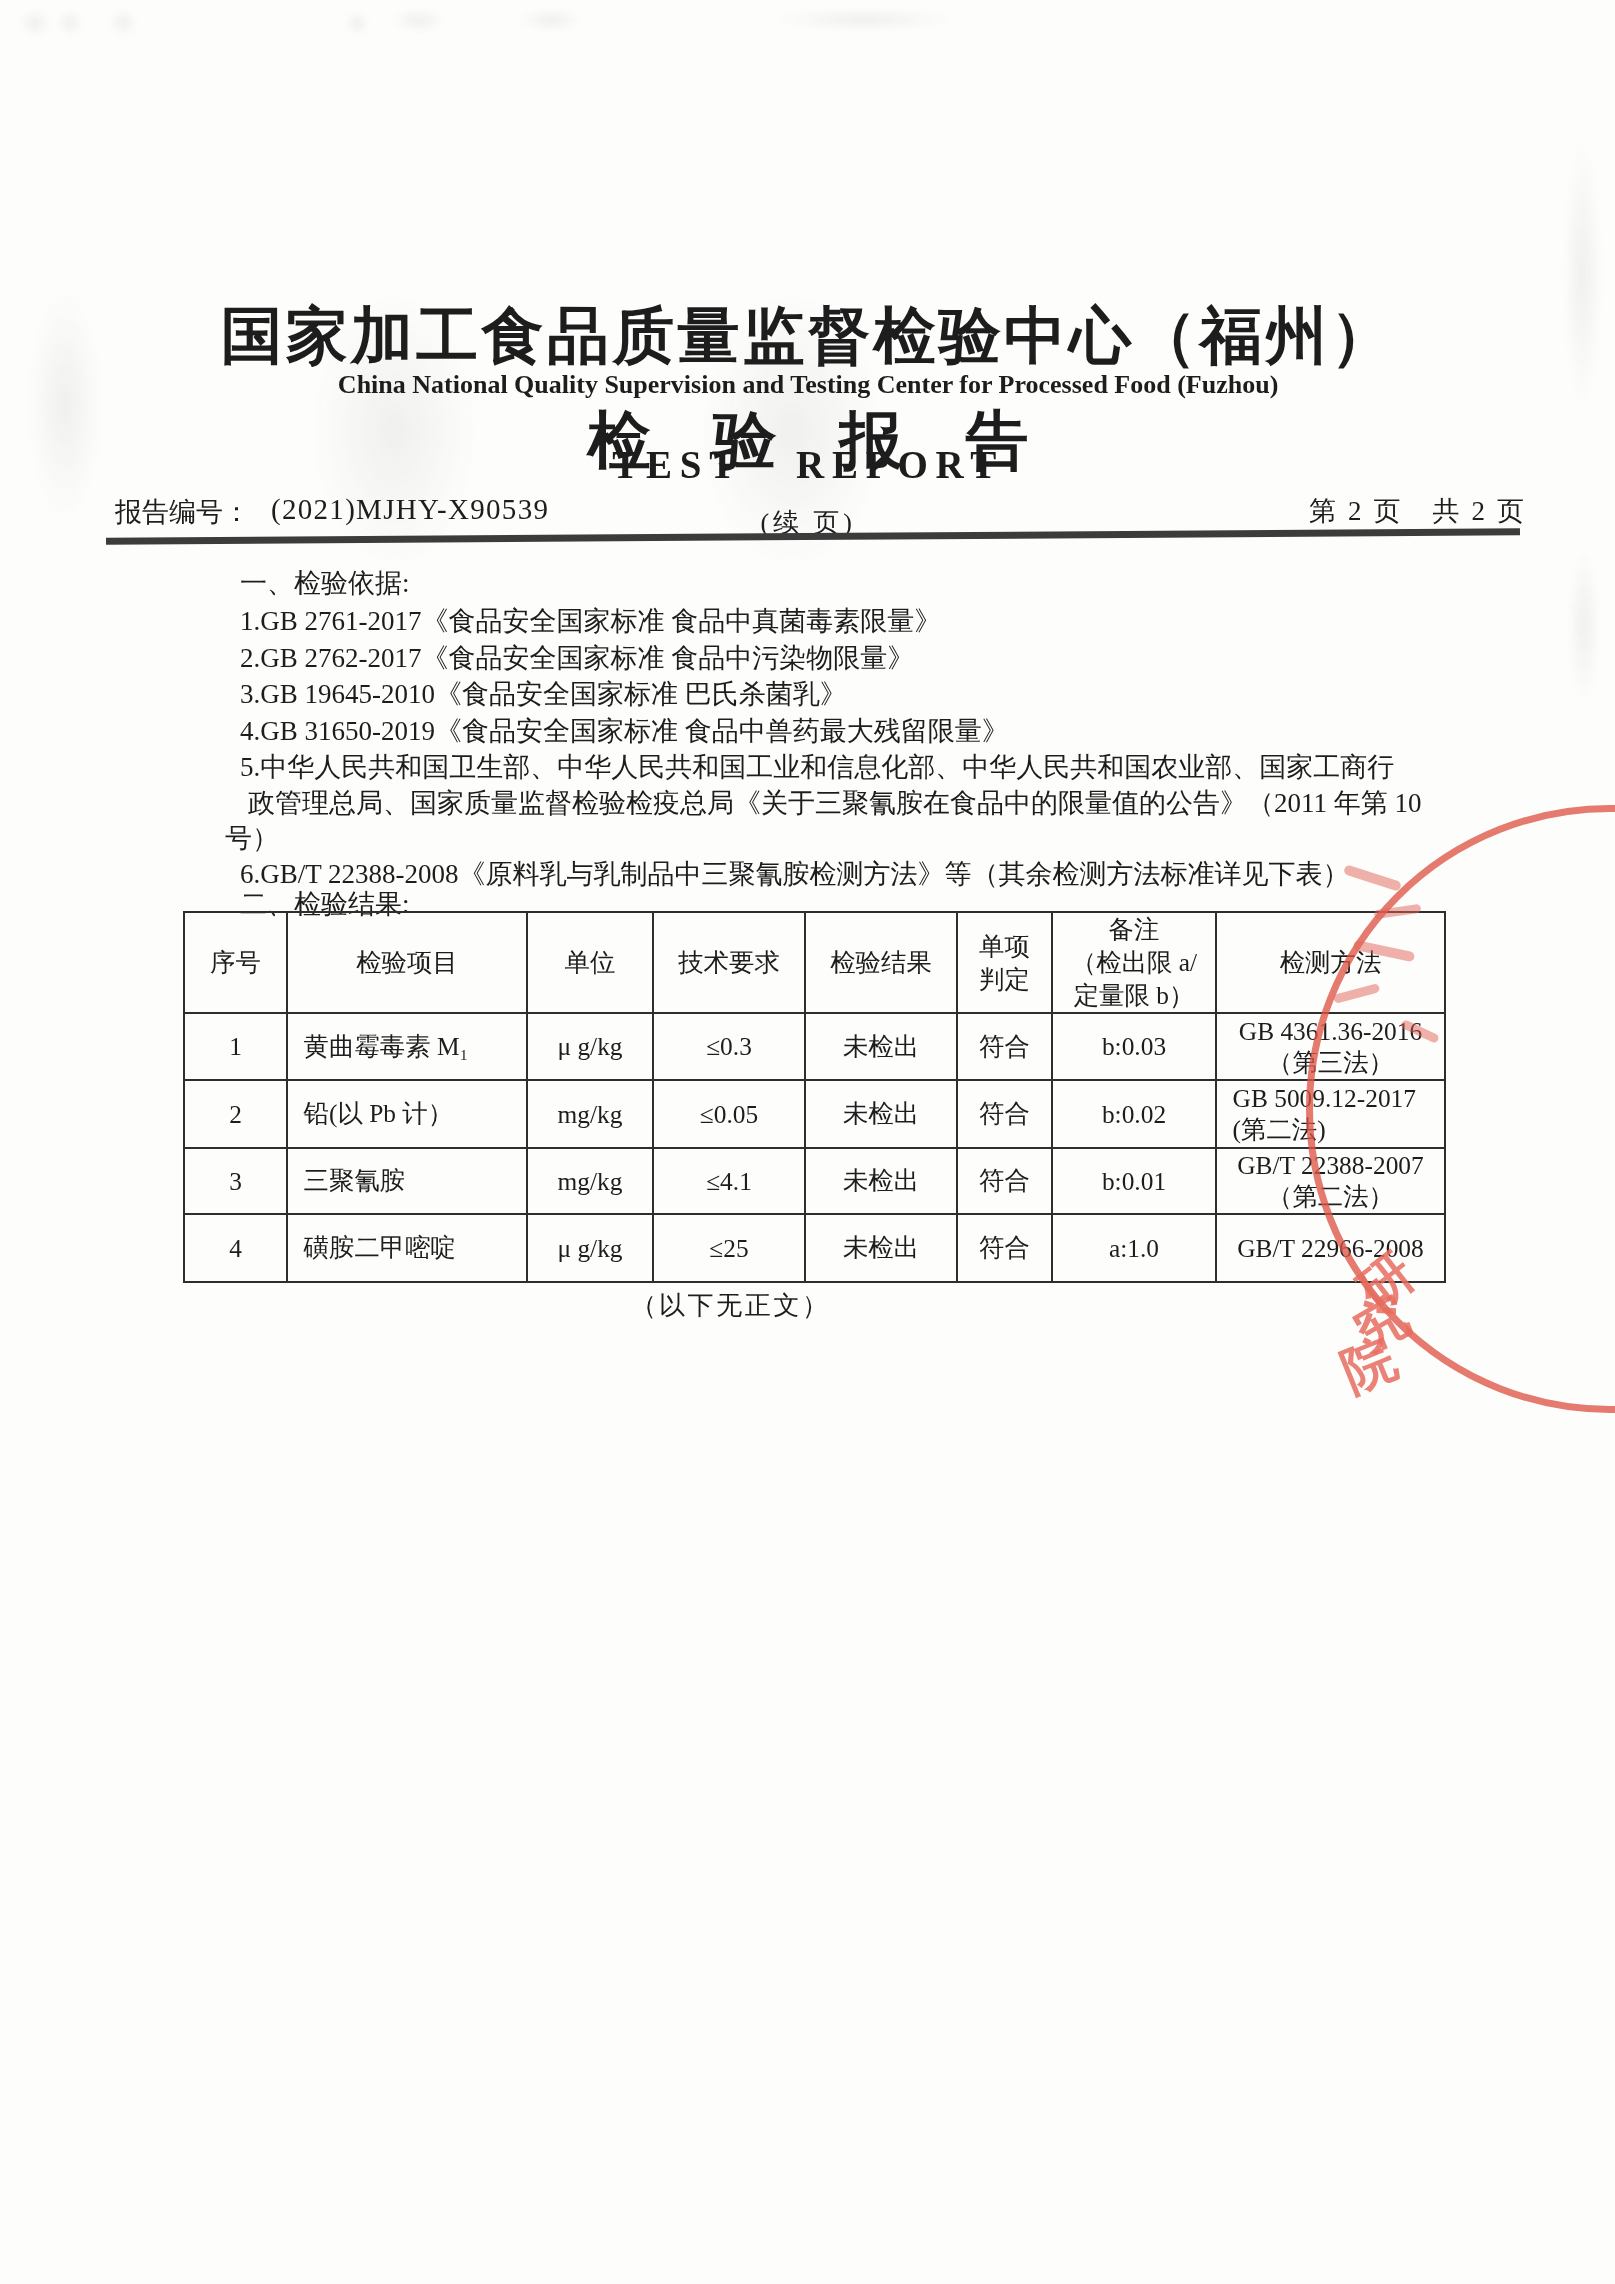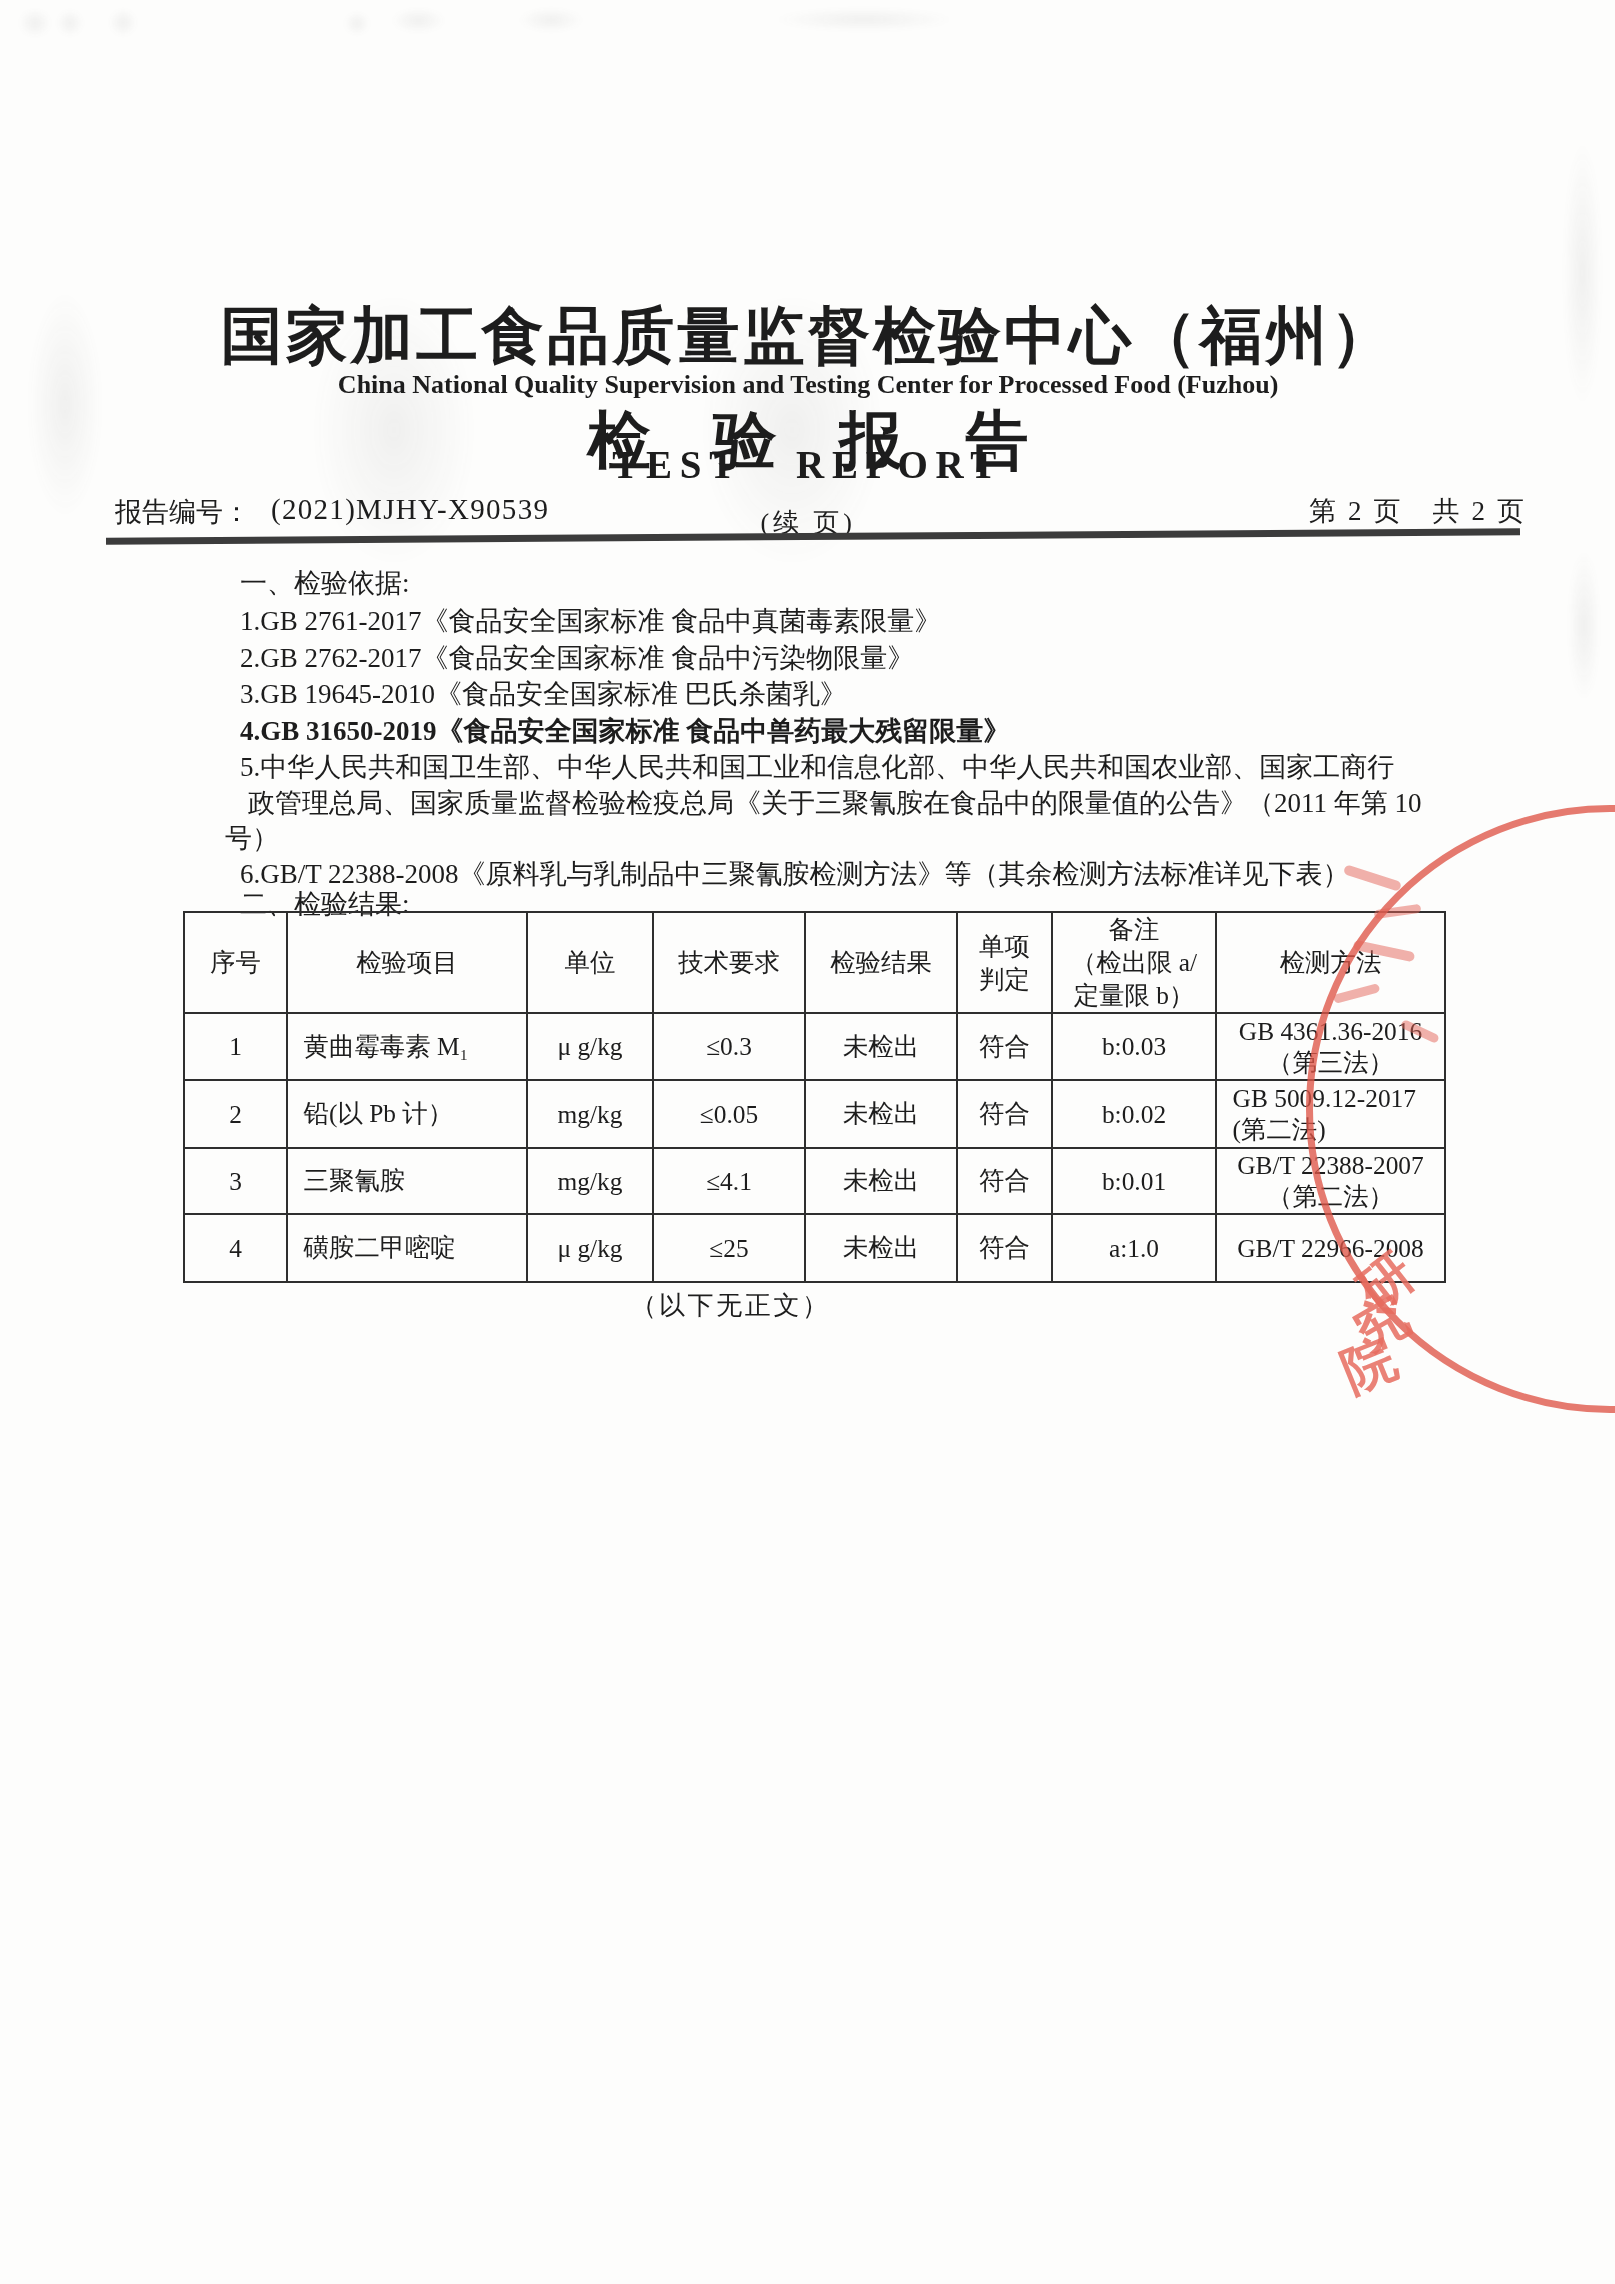--- a/index.html
+++ b/index.html
@@ -97,21 +97,21 @@
   <div class="abs meta-no">(2021)MJHY-X90539</div>
   <div class="abs centered meta-cont">(续 页)</div>
   <div class="abs meta-page">第 2 页　共 2 页</div>
 
   <div class="abs rule"></div>
 
   <div class="abs bodyline" style="left:240px;top:568px;">一、检验依据:</div>
   <div class="abs bodyline" style="left:240px;top:606px;">1.GB 2761-2017《食品安全国家标准 食品中真菌毒素限量》</div>
   <div class="abs bodyline" style="left:240px;top:643px;">2.GB 2762-2017《食品安全国家标准 食品中污染物限量》</div>
   <div class="abs bodyline" style="left:240px;top:679px;">3.GB 19645-2010《食品安全国家标准 巴氏杀菌乳》</div>
-  <div class="abs bodyline" style="left:240px;top:716px;font-weight:bold;">4.GB 31650-2019《食品安全国家标准 食品中兽药最大残留限量》</div>
+  <div class="abs bodyline" style="left:240px;top:716px;">4.GB 31650-2019《食品安全国家标准 食品中兽药最大残留限量》</div>
   <div class="abs bodyline" style="left:240px;top:752px;">5.中华人民共和国卫生部、中华人民共和国工业和信息化部、中华人民共和国农业部、国家工商行</div>
   <div class="abs bodyline" style="left:225px;top:788px;margin-left:23px;">政管理总局、国家质量监督检验检疫总局《关于三聚氰胺在食品中的限量值的公告》（2011 年第 10</div>
   <div class="abs bodyline" style="left:225px;top:823px;">号）</div>
   <div class="abs bodyline" style="left:240px;top:859px;">6.GB/T 22388-2008《原料乳与乳制品中三聚氰胺检测方法》等（其余检测方法标准详见下表）</div>
 
   <div class="abs bodyline" style="left:240px;top:889px;">二、检验结果:</div>
 
   <table class="results">
     <colgroup>
       <col style="width:103px;">

